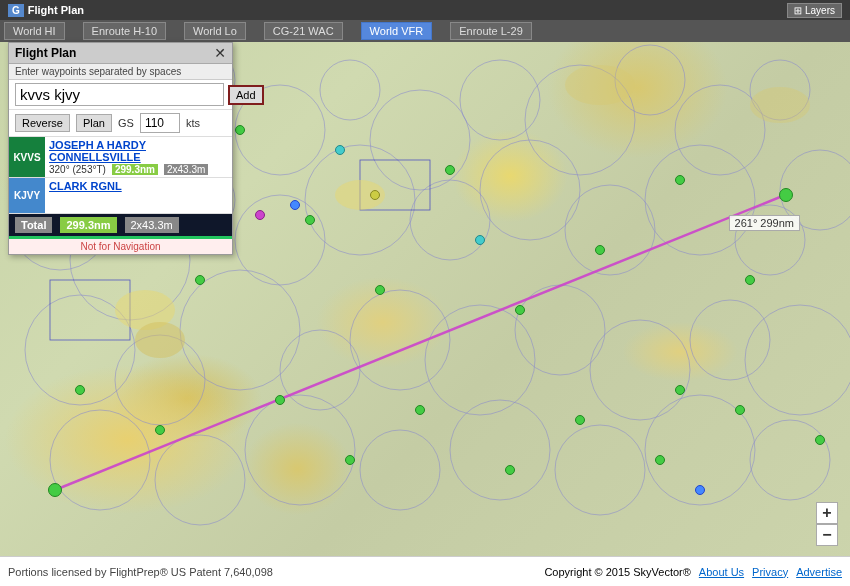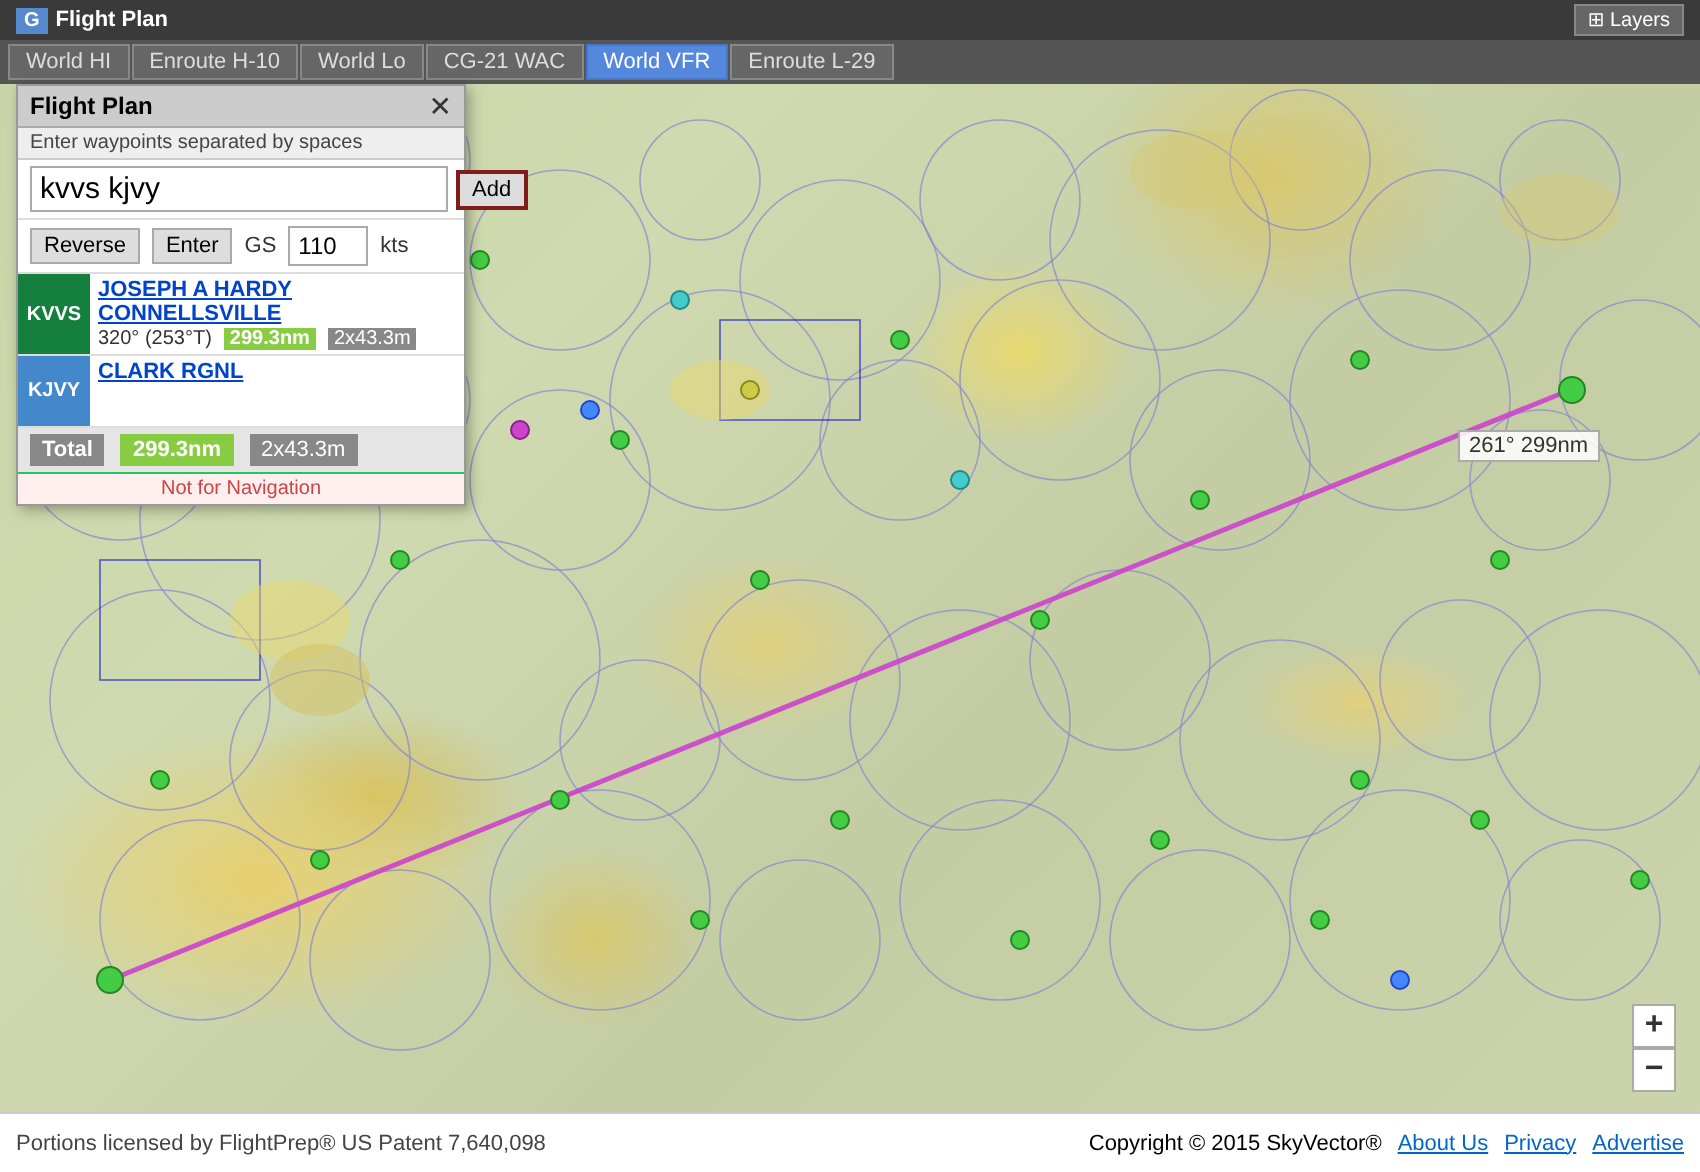--- a/index.html
+++ b/index.html
@@ -83,21 +83,21 @@
       cursor: pointer;
     }
 
     
     .chart-tabs {
       position: absolute;
       top: 20px; left: 0; right: 0;
       height: 22px;
       background: #555555;
       display: flex;
-      gap: 1px;
+      gap: 18px;
       padding: 2px 4px;
       z-index: 100;
     }
     .chart-tab {
       padding: 2px 8px;
       font-size: 11px;
       cursor: pointer;
       border: 1px solid #888;
       color: #ddd;
       background: #666;
@@ -238,22 +238,22 @@
     .wp-bearing { color: #333; }
     .wp-dist { background: #88cc44; color: white; padding: 0 3px; font-weight: bold; }
     .wp-time { background: #888; color: white; padding: 0 3px; }
 
     
     .fp-total-row {
       display: flex;
       align-items: center;
       padding: 3px 6px;
       gap: 8px;
-      background: #e5e5e5;
-      border-bottom: 1px solid #22c55e;
+      background: #0f172a;
+      border-bottom: 3px solid #22c55e;
     }
     .fp-total-label {
       font-weight: bold;
       font-size: 11px;
       background: #888888;
       color: white;
       padding: 2px 6px;
     }
     .fp-total-dist {
       background: #88cc44;
@@ -470,21 +470,21 @@
       <span class="fp-header-title">Flight Plan</span>
       <span class="fp-close-btn">✕</span>
     </div>
     <div class="fp-subtitle">Enter waypoints separated by spaces</div>
     <div class="fp-input-row">
       <input class="fp-input" type="text" value="kvvs kjvy" style="">
       <button class="fp-add-btn">Add</button>
     </div>
     <div class="fp-controls">
       <button class="fp-btn">Reverse</button>
-      <button class="fp-btn">Enter</button>
+      <button class="fp-btn">Plan</button>
       <span class="fp-gs-label">GS</span>
       <input class="fp-gs-input" type="text" value="110" style="">
       <span class="fp-kts-label">kts</span>
     </div>
 
     <div class="wp-row">
       <div class="wp-badge start">KVVS</div>
       <div class="wp-info">
         <div class="wp-name">JOSEPH A HARDY CONNELLSVILLE</div>
         <div class="wp-details">

